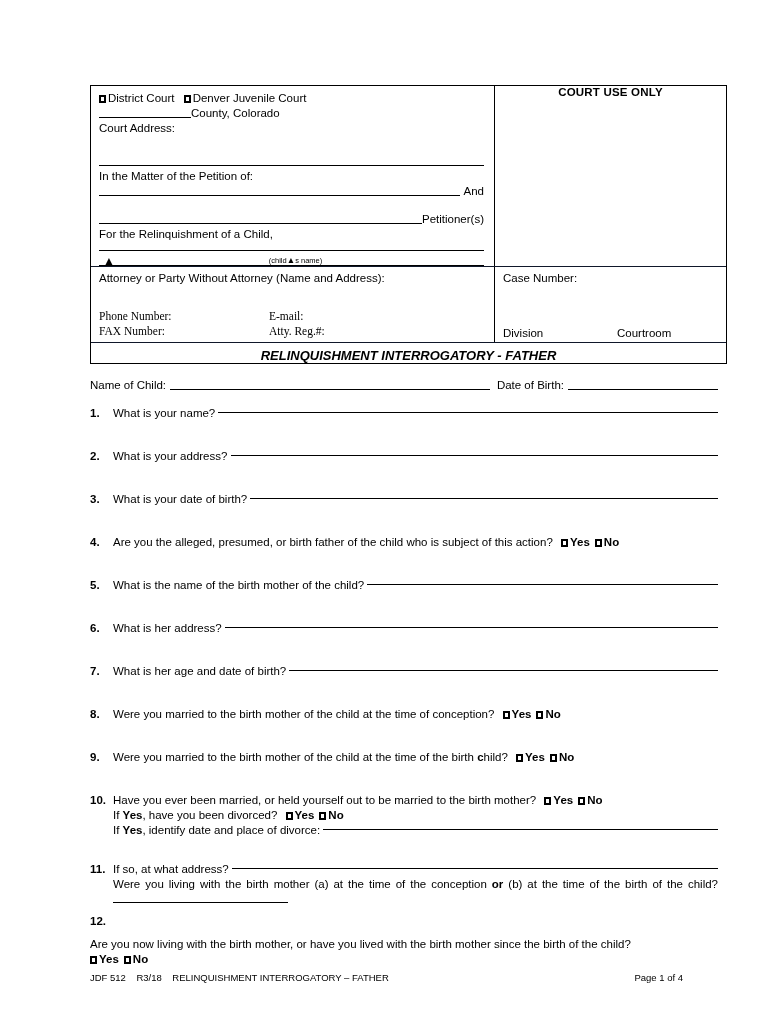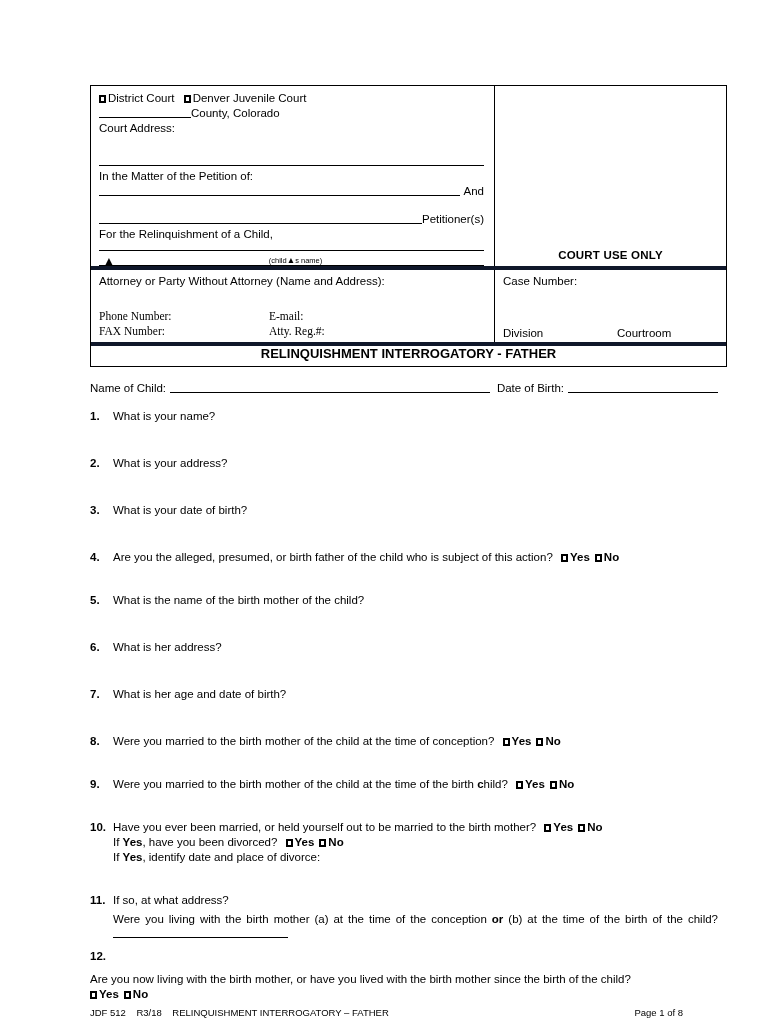--- a/index.html
+++ b/index.html
@@ -7,21 +7,21 @@
   body {
     width: 770px; height: 1024px;
     font-family: "Liberation Sans", sans-serif;
     font-size: 11.5px; color: #000;
     position: relative;
   }
   .page { width: 770px; height: 1024px; padding: 85px 52px 0 90px; }
 
   
   .form-box { width: 637px; border: 1px solid #000; }
-  .hrow { display: flex; border-bottom: 4px solid #0f172a; }
+  .hrow { display: flex; border-bottom: 1px solid #0f172a; }
   .hrow.row3 { border-bottom: none; }
   .cell.left { width: 404px; border-right: 1px solid #000; }
   .cell.right { flex: 1; }
 
   .row1 { min-height: 176px; }
   .caption-cell { padding: 5px 10px 0 8px; }
   .caption-cell .line { line-height: 15px; height: 15px; }
   .caption-cell .fl { display: flex; align-items: flex-end; }
   .sp18 { height: 18px; }
   .sp13 { height: 13px; }
@@ -38,46 +38,46 @@
   .cb-line .cbwrap { margin-left: 0; white-space: nowrap; }
   .cb-line .cbwrap + .cbwrap { margin-left: 6px; }
 
   .caption-row { position: relative; height: 10px; border-bottom: 1px solid #000; margin-top: 2px; }
   .tri { font-size: 12px; line-height: 10px; }
   .caption-row .tri.left { position: absolute; left: 4px; bottom: -1px; }
   .child-caption { position: absolute; left: 8px; right: 0; bottom: -1px; text-align: center;
                    font-size: 7.5px; line-height: 10px; }
   .child-caption .tri { font-size: 8.5px; }
 
-  .courtuse-cell { display: flex; align-items: flex-end; justify-content: center; padding-bottom: 5px; }
+  .courtuse-cell { display: flex; justify-content: center; padding-bottom: 5px; }
   .courtuse { font-weight: bold; letter-spacing: 0.2px; }
 
   .row2 { min-height: 76px; }
   .attorney-cell { padding: 5px 8px 3px 8px; display: flex; flex-direction: column; justify-content: space-between; }
   .contact .line { line-height: 15px; font-family: Liberation Serif, serif; }
   .col1 { display: inline-block; width: 170px; }
   .case-cell { padding: 5px 8px 3px 8px; display: flex; flex-direction: column; justify-content: space-between; }
   .divcol { display: inline-block; width: 114px; }
 
-  .row3 { height: 20px; display: flex; align-items: flex-start; justify-content: center; }
+  .row3 { height: 20px; display: flex; align-items: flex-end; justify-content: center; font-style: italic; }
   .form-title { font-weight: bold; font-size: 13px; }
 
   
   .nameline { display: flex; align-items: flex-end; margin: 14px 0 13px 0; line-height: 15px; }
   .nameline span:not(.uline) { white-space: pre; }
   .nameline .uline { margin-bottom: 3px; }
   .nameline .uline.fill { flex: 1 1 auto; margin-left: 4px; }
   .nameline .dob { margin-left: 7px; }
   .nameline .uline.fixed { flex: 0 0 150px; margin-left: 4px; }
 
   .question { display: flex; margin-bottom: 28px; }
   .qnum { flex: 0 0 23px; font-weight: bold; line-height: 15px; }
   .qbody { flex: 1 1 auto; min-width: 0; }
   .qrow { line-height: 15px; }
-  .qrow.fl { display: flex; align-items: flex-start; flex-direction: column; }
+  .qrow.fl { display: flex; align-items: center; }
   .qrow.fl .qtext { white-space: pre; }
   .question.justify .qrow.plain { text-align: justify; }
   .cbwrap { margin-left: 5px; white-space: nowrap; }
   .qrow.plain .cbwrap:first-child { margin-left: 0; }
   .cbwrap b { font-weight: bold; }
 
   #questions .question:nth-child(10) { margin-bottom: 24px; }
   #questions .question:nth-child(11) { margin-bottom: 7px; }
   #questions .question:nth-child(12) { margin-bottom: 5px; flex-direction: column; }
 
@@ -266,16 +266,16 @@
         <span class="qnum">12.</span>
         <div class="qbody">
           <div class="qrow plain"><span>Are you now living with the birth mother, or have you lived with the birth mother since the birth of the child? </span></div>
           <div class="qrow plain"><span class="cbwrap"><span class="cb"></span><b>Yes</b></span><span class="cbwrap"><span class="cb"></span><b>No</b></span></div>
         </div>
       </div>
     </div>
 
   <div class="footer">
     <span>JDF 512    R3/18    RELINQUISHMENT INTERROGATORY – FATHER</span>
-    <span>Page 1 of 8</span>
+    <span>Page 1 of 4</span>
   </div>
 
 </div>
 
 </body></html>

